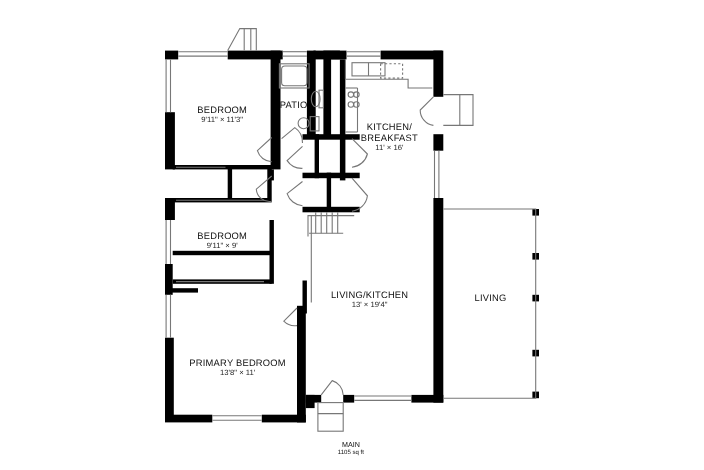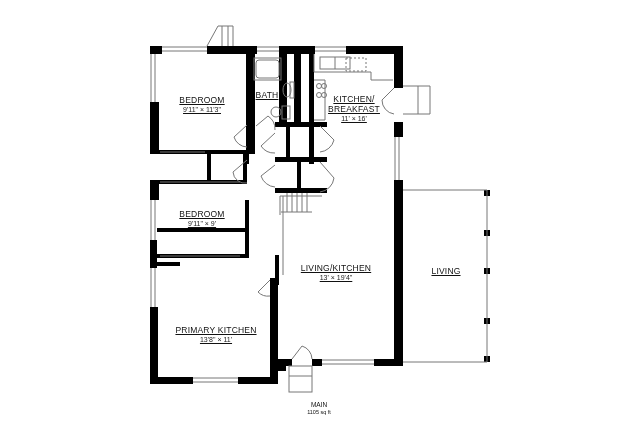--- a/index.html
+++ b/index.html
@@ -1,18 +1,18 @@
 <!DOCTYPE html>
 <html><head>
 <meta charset="utf-8">
 <style>
   html, body { margin:0; padding:0; background:#ffffff; }
   body { width:640px; height:427px; position:relative; overflow:hidden; font-family:"Liberation Sans", "DejaVu Sans", sans-serif; }
   #plan { position:absolute; left:0; top:0; width:640px; height:427px; }
-  .room-label { position:absolute; text-align:center; color:#111; transform:translate(-50%, 0); white-space:nowrap;text-decoration:underline; }
+  .room-label { position:absolute; text-align:center; color:#111; transform:translate(-50%, 0); white-space:nowrap; }
   .room-name { display:block; font-size:8.5px; letter-spacing:0.2px; line-height:10px; }
   .room-dim { display:block; font-size:7px; line-height:9px; color:#222; }
   .footer-label { position:absolute; text-align:center; transform:translate(-50%,0); color:#111; }
   .footer-name { display:block; font-size:6.5px; line-height:8px; }
   .footer-area { display:block; font-size:5.5px; line-height:7px; }
 </style>
 </head>
 <body>
 
 <svg id="plan" viewBox="0 0 640 427" xmlns="http://www.w3.org/2000/svg">
@@ -153,44 +153,44 @@
     <path d="M292,359 L302,346 A14,14 0 0 1 312,359"></path>
   </g>
 </svg>
 
 <div class="room-label" style="left:202px; top:95px;">
   <span class="room-name">BEDROOM</span>
   <span class="room-dim">9'11" × 11'3"</span>
 </div>
 
 <div class="room-label" style="left:267px; top:90px;">
-  <span class="room-name">BATH</span>
+  <span class="room-name">PATIO</span>
 </div>
 
-<div class="room-label" style="left:354px; top:94px;text-align:center;">
+<div class="room-label" style="left:354px; top:110px;text-align:center;">
   <span class="room-name">KITCHEN/</span>
   <span class="room-name">BREAKFAST</span>
   <span class="room-dim">11' × 16'</span>
 </div>
 
 <div class="room-label" style="left:202px; top:209px;">
   <span class="room-name">BEDROOM</span>
   <span class="room-dim">9'11" × 9'</span>
 </div>
 
 <div class="room-label" style="left:336px; top:263px;">
   <span class="room-name">LIVING/KITCHEN</span>
   <span class="room-dim">13' × 19'4"</span>
 </div>
 
 <div class="room-label" style="left:446px; top:266px;">
   <span class="room-name">LIVING</span>
 </div>
 
 <div class="room-label" style="left:216px; top:325px;">
-  <span class="room-name">PRIMARY KITCHEN</span>
+  <span class="room-name">PRIMARY BEDROOM</span>
   <span class="room-dim">13'8" × 11'</span>
 </div>
 
 <div class="footer-label" style="left:319px; top:401px;">
   <span class="footer-name">MAIN</span>
   <span class="footer-area">1105 sq ft</span>
 </div>
 
 </body></html>

